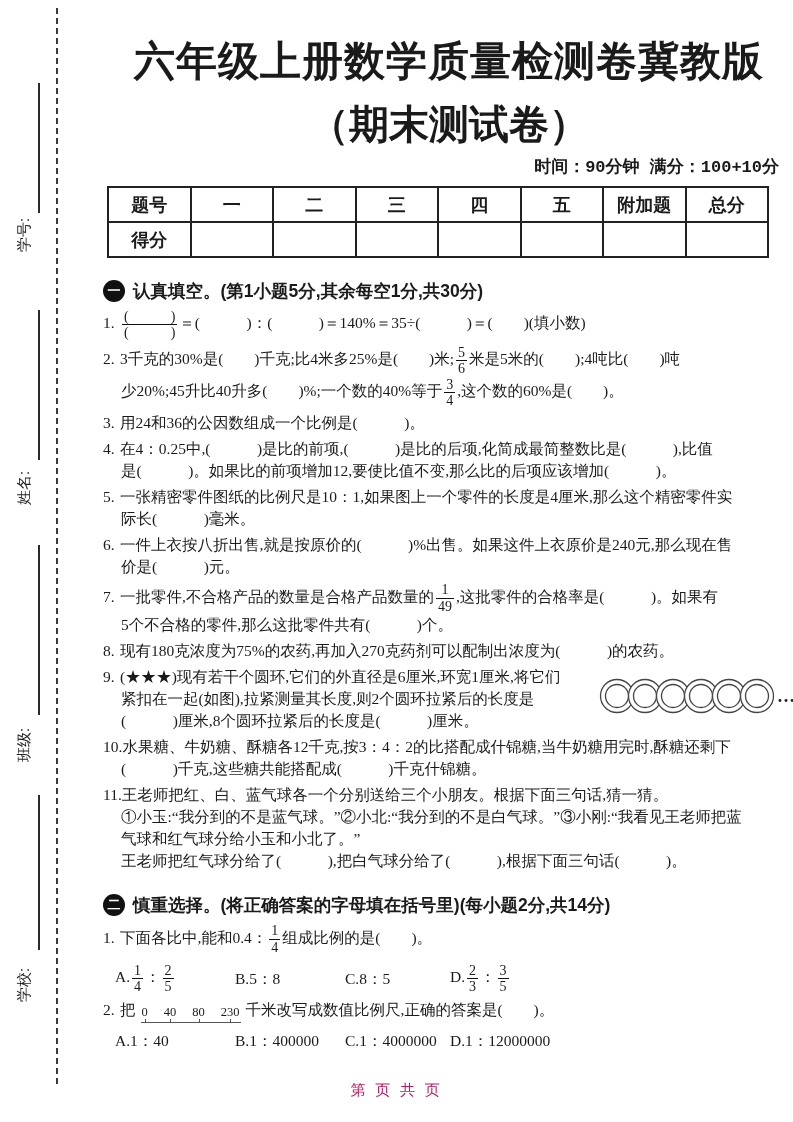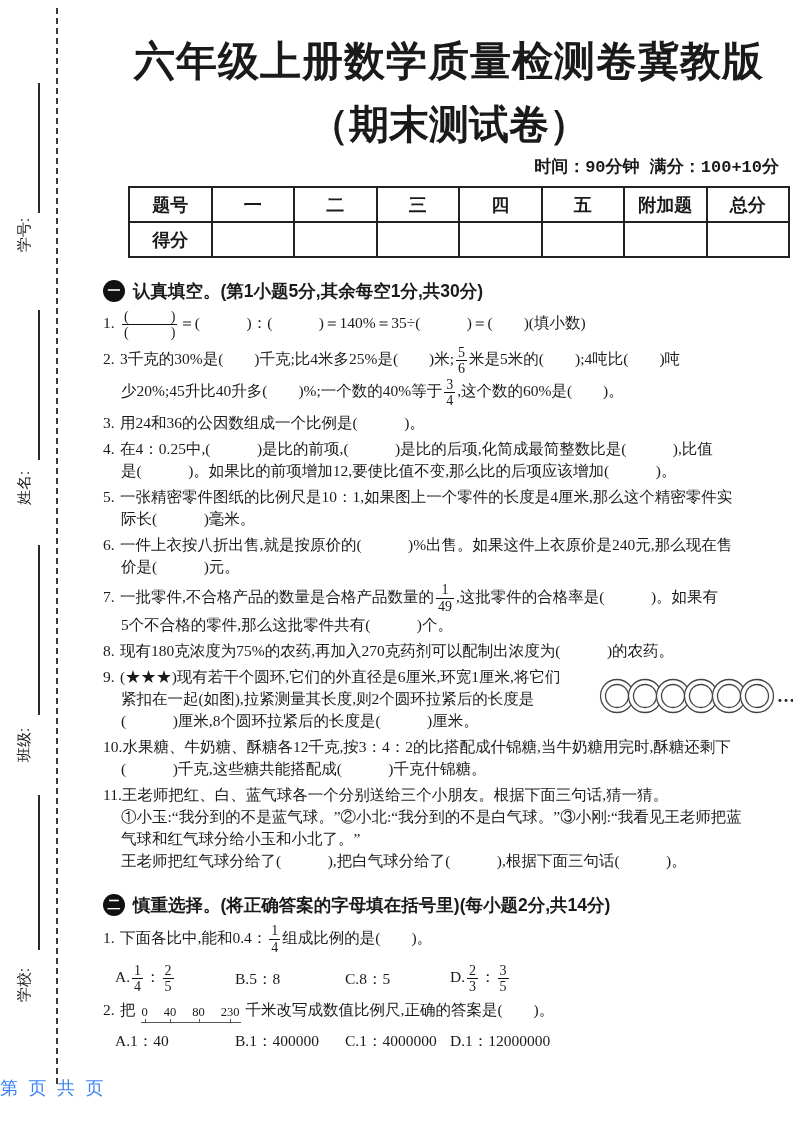--- a/index.html
+++ b/index.html
@@ -23,21 +23,21 @@
   .v-label.p3 { top:736px; } .v-label.p4 { top:976px; }
   
   .main { position:absolute; left:103px; top:0; width:692px; }
   .title { margin-top:33px; text-align:center; font-size:41px; line-height:56px;
     font-weight:900; letter-spacing:1px;
     font-family:"Liberation Sans","DejaVu Sans",sans-serif; }
   .subtitle { margin-top:13px; text-align:center; font-size:40px; line-height:44px;
     font-weight:900; font-family:"Liberation Sans","DejaVu Sans",sans-serif; }
   .meta { margin-top:9px; text-align:right; padding-right:16px; font-size:17px;
     font-weight:700; font-family:Liberation Mono, monospace; }
-  table.score { border-collapse:collapse; margin:8px 0 0 25px; width:662px;
+  table.score { border-collapse:collapse; margin:8px 0 0 4px; width:662px;
     table-layout:fixed; }
   table.score td { border:2px solid #222; height:31px; text-align:center;
     font-size:18px; font-weight:600; }
   
   .sec-head { display:flex; align-items:center; gap:8px; margin-top:21px;
     font-size:17.5px; font-weight:900;
     font-family:"Liberation Sans","DejaVu Sans",sans-serif; }
   .badge { flex:0 0 auto; width:22px; height:22px; border-radius:50%;
     background:#111; color:#fff; display:inline-flex; align-items:center;
     justify-content:center; font-size:13px; font-weight:700; }
@@ -62,21 +62,21 @@
   
   .scalebar { display:inline-flex; justify-content:space-between; width:98px;
     margin:0 5px; padding:0 1px 3px 1px; border-bottom:1.6px solid #555;
     font-size:12.5px; line-height:13px; vertical-align:baseline;
     position:relative; top:1px; }
   .sb-num { position:relative; }
   .sb-num::after { content:""; position:absolute; left:50%; bottom:-4px;
     width:1px; height:4px; background:#555; }
   
   .footer { position:absolute; bottom:22px; left:0; width:100%;
-    font-size:18px; letter-spacing:3px; color:#3b82f6; }
+    text-align:center; font-size:15px; letter-spacing:3px; color:#be185d; }
 </style>
 </head>
 <body>
 
 <div class="cut-line"></div>
 <div class="ans-line s1"></div>
 <div class="ans-line s2"></div>
 <div class="ans-line s3"></div>
 <div class="ans-line s4"></div>
 <div class="v-label p1">学号:</div>

